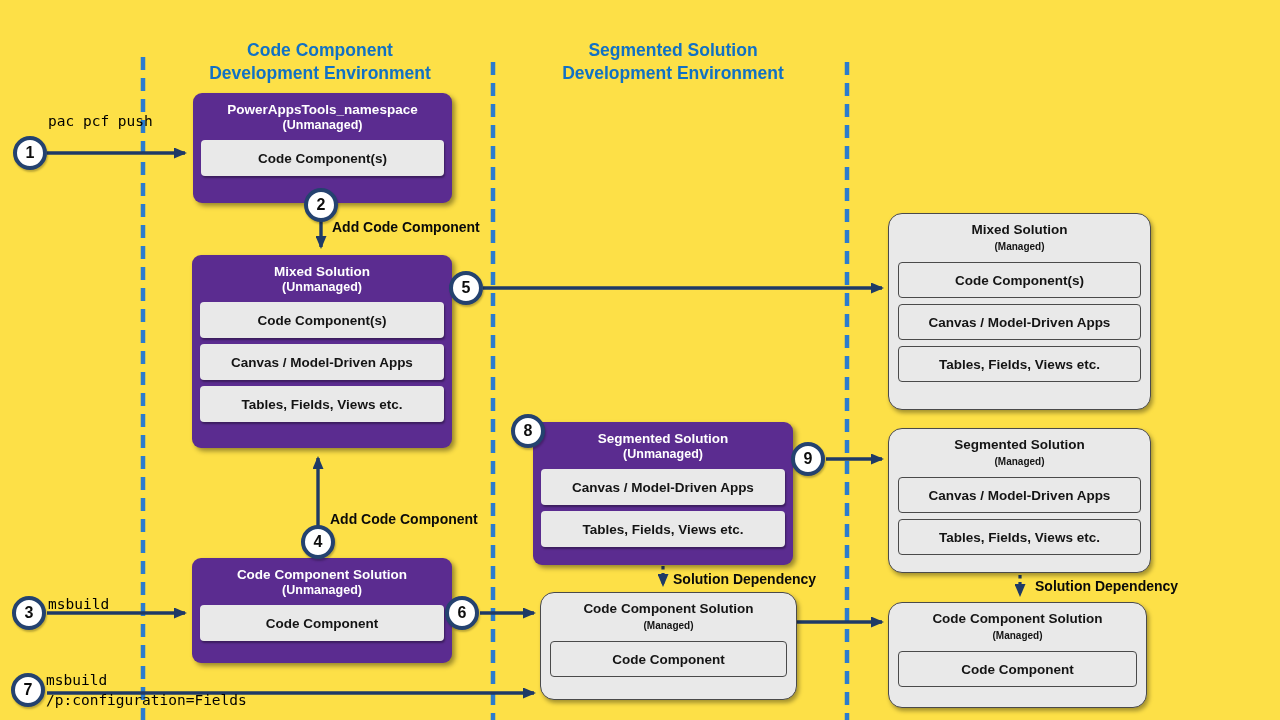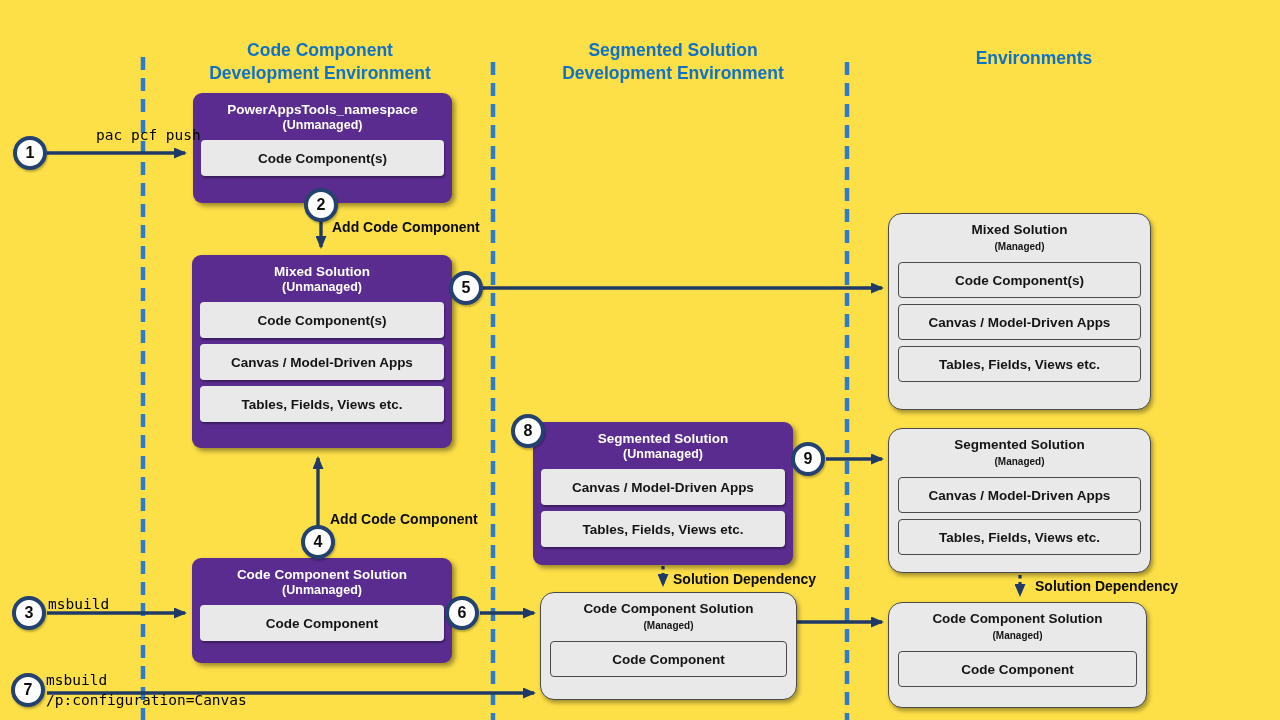--- a/index.html
+++ b/index.html
@@ -72,21 +72,20 @@
 
   <div class="col-header" style="left:170px;top:39px;width:300px;">
     <div>Code Component</div>
     <div>Development Environment</div>
   </div>
   <div class="col-header" style="left:523px;top:39px;width:300px;">
     <div>Segmented Solution</div>
     <div>Development Environment</div>
   </div>
   <div class="col-header" style="left:884px;top:47px;width:300px;">
-    <div>Environments</div>
   </div>
 
   <div class="pbox" style="left:193px;top:93px;width:259px;height:110px;">
     <div class="btitle">PowerAppsTools_namespace</div>
     <div class="bsub">(Unmanaged)</div>
     <div class="rows">
       <div class="row">Code Component(s)</div>
     </div>
   </div>
 
@@ -155,23 +154,23 @@
   <div class="step-circle" style="left:13px;top:136px;">1</div>
   <div class="step-circle" style="left:304px;top:188px;">2</div>
   <div class="step-circle" style="left:12px;top:596px;">3</div>
   <div class="step-circle" style="left:301px;top:525px;">4</div>
   <div class="step-circle" style="left:449px;top:271px;">5</div>
   <div class="step-circle" style="left:445px;top:596px;">6</div>
   <div class="step-circle" style="left:11px;top:673px;">7</div>
   <div class="step-circle" style="left:511px;top:414px;">8</div>
   <div class="step-circle" style="left:791px;top:442px;">9</div>
 
-  <div class="mono-label" style="left:48px;top:127px;margin-left:48px;">pac pcf push</div>
+  <div class="mono-label" style="left:48px;top:113px;">pac pcf push</div>
   <div class="mono-label" style="left:48px;top:596px;">msbuild</div>
   <div class="mono-label" style="left:46px;top:672px;">msbuild</div>
-  <div class="mono-label" style="left:46px;top:692px;">/p:configuration=Canvas</div>
+  <div class="mono-label" style="left:46px;top:692px;">/p:configuration=Fields</div>
 
   <div class="bold-label" style="left:332px;top:219px;">Add Code Component</div>
   <div class="bold-label" style="left:330px;top:511px;">Add Code Component</div>
   <div class="bold-label" style="left:673px;top:571px;">Solution Dependency</div>
   <div class="bold-label" style="left:1035px;top:578px;">Solution Dependency</div>
 
 </div>
 
 </body></html>

